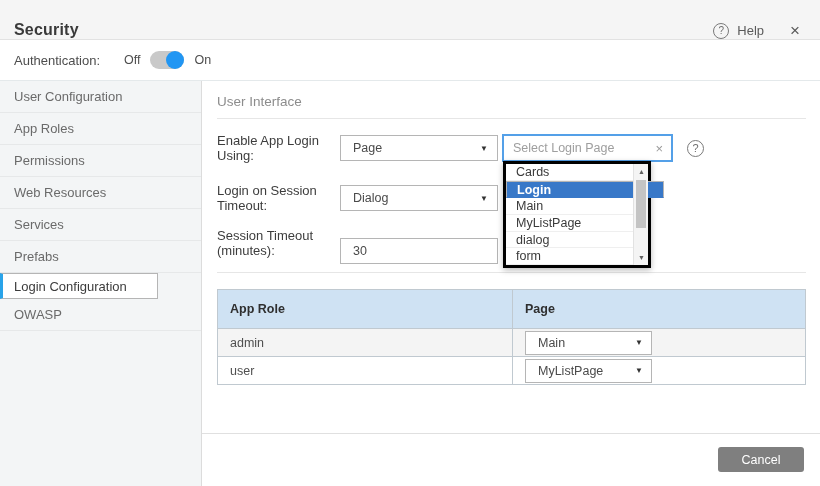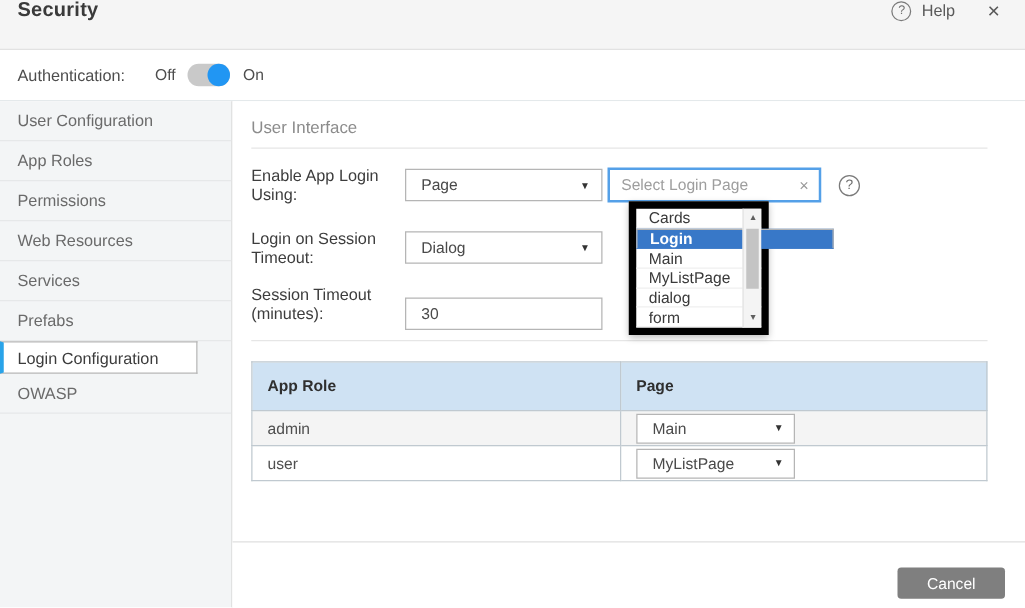--- a/index.html
+++ b/index.html
@@ -1,41 +1,41 @@
 <!DOCTYPE html>
 <html><head>
 <meta charset="utf-8">
 <style>
   * { box-sizing: border-box; margin: 0; padding: 0; }
   html,body { width: 820px; height: 486px; overflow: hidden; }
   body { font-family: "Liberation Sans", "DejaVu Sans", sans-serif; font-size: 13px; color: #333; background: #fff; position: relative; }
 
   
-  .hdr { height: 40px; background: #f5f5f5; border-bottom: 1px solid #e2e2e2; display: flex; align-items: flex-start; justify-content: space-between; padding: 0 20px 0 14px; }
+  .hdr { height: 40px; background: #f5f5f5; border-bottom: 1px solid #e2e2e2; display: flex; align-items: flex-end; justify-content: space-between; padding: 0 20px 0 14px; }
   .hdr-title { font-size: 16px; font-weight: 700; color: #3a3a3a; letter-spacing: .2px; }
   .hdr-right { display: flex; align-items: center; gap: 8px; }
   .qicon { width: 16px; height: 16px; border: 1px solid #7a7a7a; border-radius: 50%; color: #6f6f6f; font-size: 10px; display: flex; align-items: center; justify-content: center; }
   .hdr-help { color: #5a5a5a; font-size: 13px; margin-right: 18px; }
   .hdr-close { color: #5a5a5a; font-size: 17px; line-height: 1; cursor: default; }
 
   
   .auth { height: 41px; background: #fff; border-bottom: 1px solid #e4e9eb; display: flex; align-items: center; padding-left: 14px; }
   .auth-label { font-size: 13px; color: #4d4d4d; margin-right: 24px; }
   .auth-off, .auth-on { font-size: 12.5px; color: #4d4d4d; }
   .toggle { width: 34px; height: 18px; background: #c9c9c9; border-radius: 9px; position: relative; margin: 0 10px; cursor: pointer; }
   .toggle .knob { position: absolute; right: 0; top: 0; width: 18px; height: 18px; border-radius: 50%; background: #2196f3; }
 
   
   .mainwrap { display: flex; height: 405px; }
   .sidebar { width: 203px; background: #f3f5f6; border-right: 1px solid #dcdcdc; }
   .side-item { height: 32px; display: flex; align-items: center; padding-left: 14px; font-size: 13px; color: #6a6a6a; border-bottom: 1px solid #e6e8e9; cursor: pointer; }
   .side-item.sel { background: #fff; border-left: 3px solid #29a3e9; padding-left: 11px; color: #3c3c3c; }
 
   .content { flex: 1; position: relative; background: #fff; }
-  .content-inner { padding: 13px 30px 0 15px; }
+  .content-inner { padding: 13px 14px 0 15px; }
 
   .sec-title { color: #8c8c8c; font-size: 13.5px; }
   hr.sep { border: 0; border-top: 1px solid #e6e6e6; }
   .sep1 { margin: 9px 0 14px 0; }
   .sep2 { margin: 8px 0 16px 0; }
 
   .form-row { display: flex; align-items: center; }
   .fr-1 { margin-bottom: 20px; }
   .fr-2 { margin-bottom: 9px; }
   .fr-3 { margin-bottom: 5px; }
@@ -47,40 +47,40 @@
 
   .txt { width: 158px; height: 26px; border: 1px solid #b5b5b5; padding: 0 12px; font-size: 12.5px; color: #4a4a4a; font-family: inherit; outline: none; margin-top: 16px; }
 
   .login-wrap { width: 171px; height: 28px; border: 2px solid #54a0e8; background: #fff; display: flex; align-items: center; padding: 0 8px 0 9px; }
   .login-wrap input { border: 0; outline: none; flex: 1; min-width: 0; font-size: 12.5px; font-family: inherit; color: #4a4a4a; }
   .login-wrap input::placeholder { color: #9e9e9e; }
   .clear-x { color: #9a9a9a; font-size: 13px; margin-left: 4px; cursor: pointer; }
   .help-circ { margin-left: 14px; width: 17px; height: 17px; font-size: 11px; cursor: pointer; }
 
   
-  .dd { position: absolute; left: 503px; top: 161px; width: 112px; height: 107px; background: #fff; border: 6px solid #000000; box-shadow: 0 2px 6px rgba(0,0,0,.28); z-index: 20; display: flex; flex-direction: column; }
+  .dd { position: absolute; left: 503px; top: 161px; width: 148px; height: 107px; background: #fff; border: 3px solid #000000; box-shadow: 0 2px 6px rgba(0,0,0,.28); z-index: 20; display: flex; flex-direction: column; }
   .dd-opt { flex: 1; display: flex; align-items: center; padding-left: 10px; padding-right: 17px; font-size: 12.5px; color: #3a3a3a; border-bottom: 1px solid #efefef; cursor: pointer; }
   .dd-opt:last-child { border-bottom: 0; }
   .dd-opt.sel { background: #3878c8; color: #fff; font-weight: 700; border-bottom-color: #3878c8; }
   .dd-scroll { position: absolute; right: 0; top: 0; bottom: 0; width: 15px; background: #f4f4f4; border-left: 1px solid #e2e2e2; }
   .dd-scroll .sarrow { position: absolute; left: 0; width: 15px; height: 13px; display: flex; align-items: center; justify-content: center; font-size: 7px; color: #5f5f5f; cursor: pointer; }
   .sarrow.up { top: 1px; } .sarrow.down { bottom: 1px; }
   .dd-thumb { position: absolute; left: 2px; right: 2px; top: 16px; height: 48px; background: #c4c4c4; cursor: pointer; }
 
   
   table.roles { width: 588px; border-collapse: collapse; table-layout: fixed; }
   table.roles th, table.roles td { border: 1px solid #c0c9d0; }
   table.roles th { background: #cfe2f3; height: 39px; text-align: left; padding-left: 12px; font-size: 12.5px; color: #2f2f2f; font-weight: 700; }
   table.roles td { height: 28px; padding-left: 12px; font-size: 12.5px; color: #4f4f4f; }
   .row-alt td { background: #f4f4f4; }
   col.c1 { width: 295px; } col.c2 { width: 293px; }
   .tsel { width: 127px; height: 24px; margin: 0; background: #fff; padding: 0 8px 0 12px; }
 
   
-  .footer { position: absolute; left: 0; right: 0; bottom: 0; height: 53px; border-top: 1px solid #e0e0e0; background: #fff; display: flex; justify-content: flex-end; align-items: center; padding: 13px 16px 0 0; gap: 11px; }
+  .footer { position: absolute; left: 0; right: 0; bottom: 0; height: 53px; border-top: 1px solid #e0e0e0; background: #fff; display: flex; justify-content: flex-end; align-items: flex-start; padding: 13px 16px 0 0; gap: 11px; }
   .btn { width: 86px; height: 25px; border: 0; border-radius: 3px; color: #fff; font-size: 12.5px; font-family: inherit; cursor: pointer; }
   .btn-cancel { background: #7f7f7f; }
   .btn-save { background: #1a93ee; }
 </style>
 </head>
 <body>
 
 <div class="hdr">
   <span class="hdr-title">Security</span>
   <div class="hdr-right">

